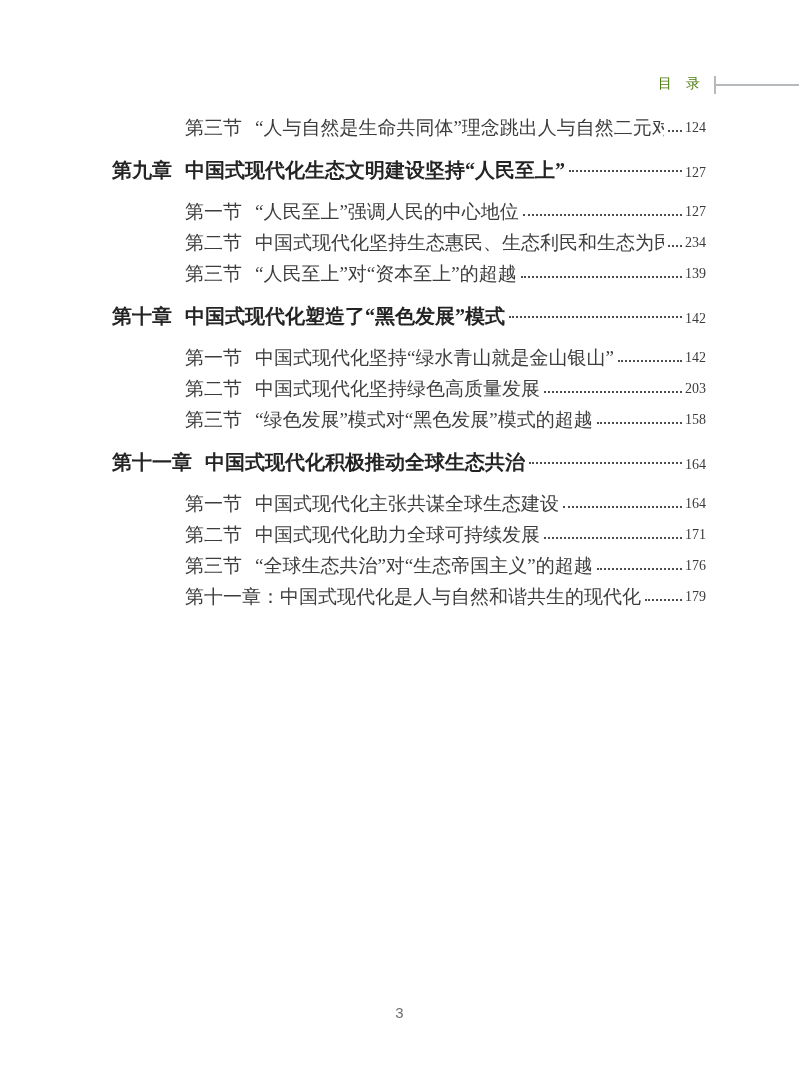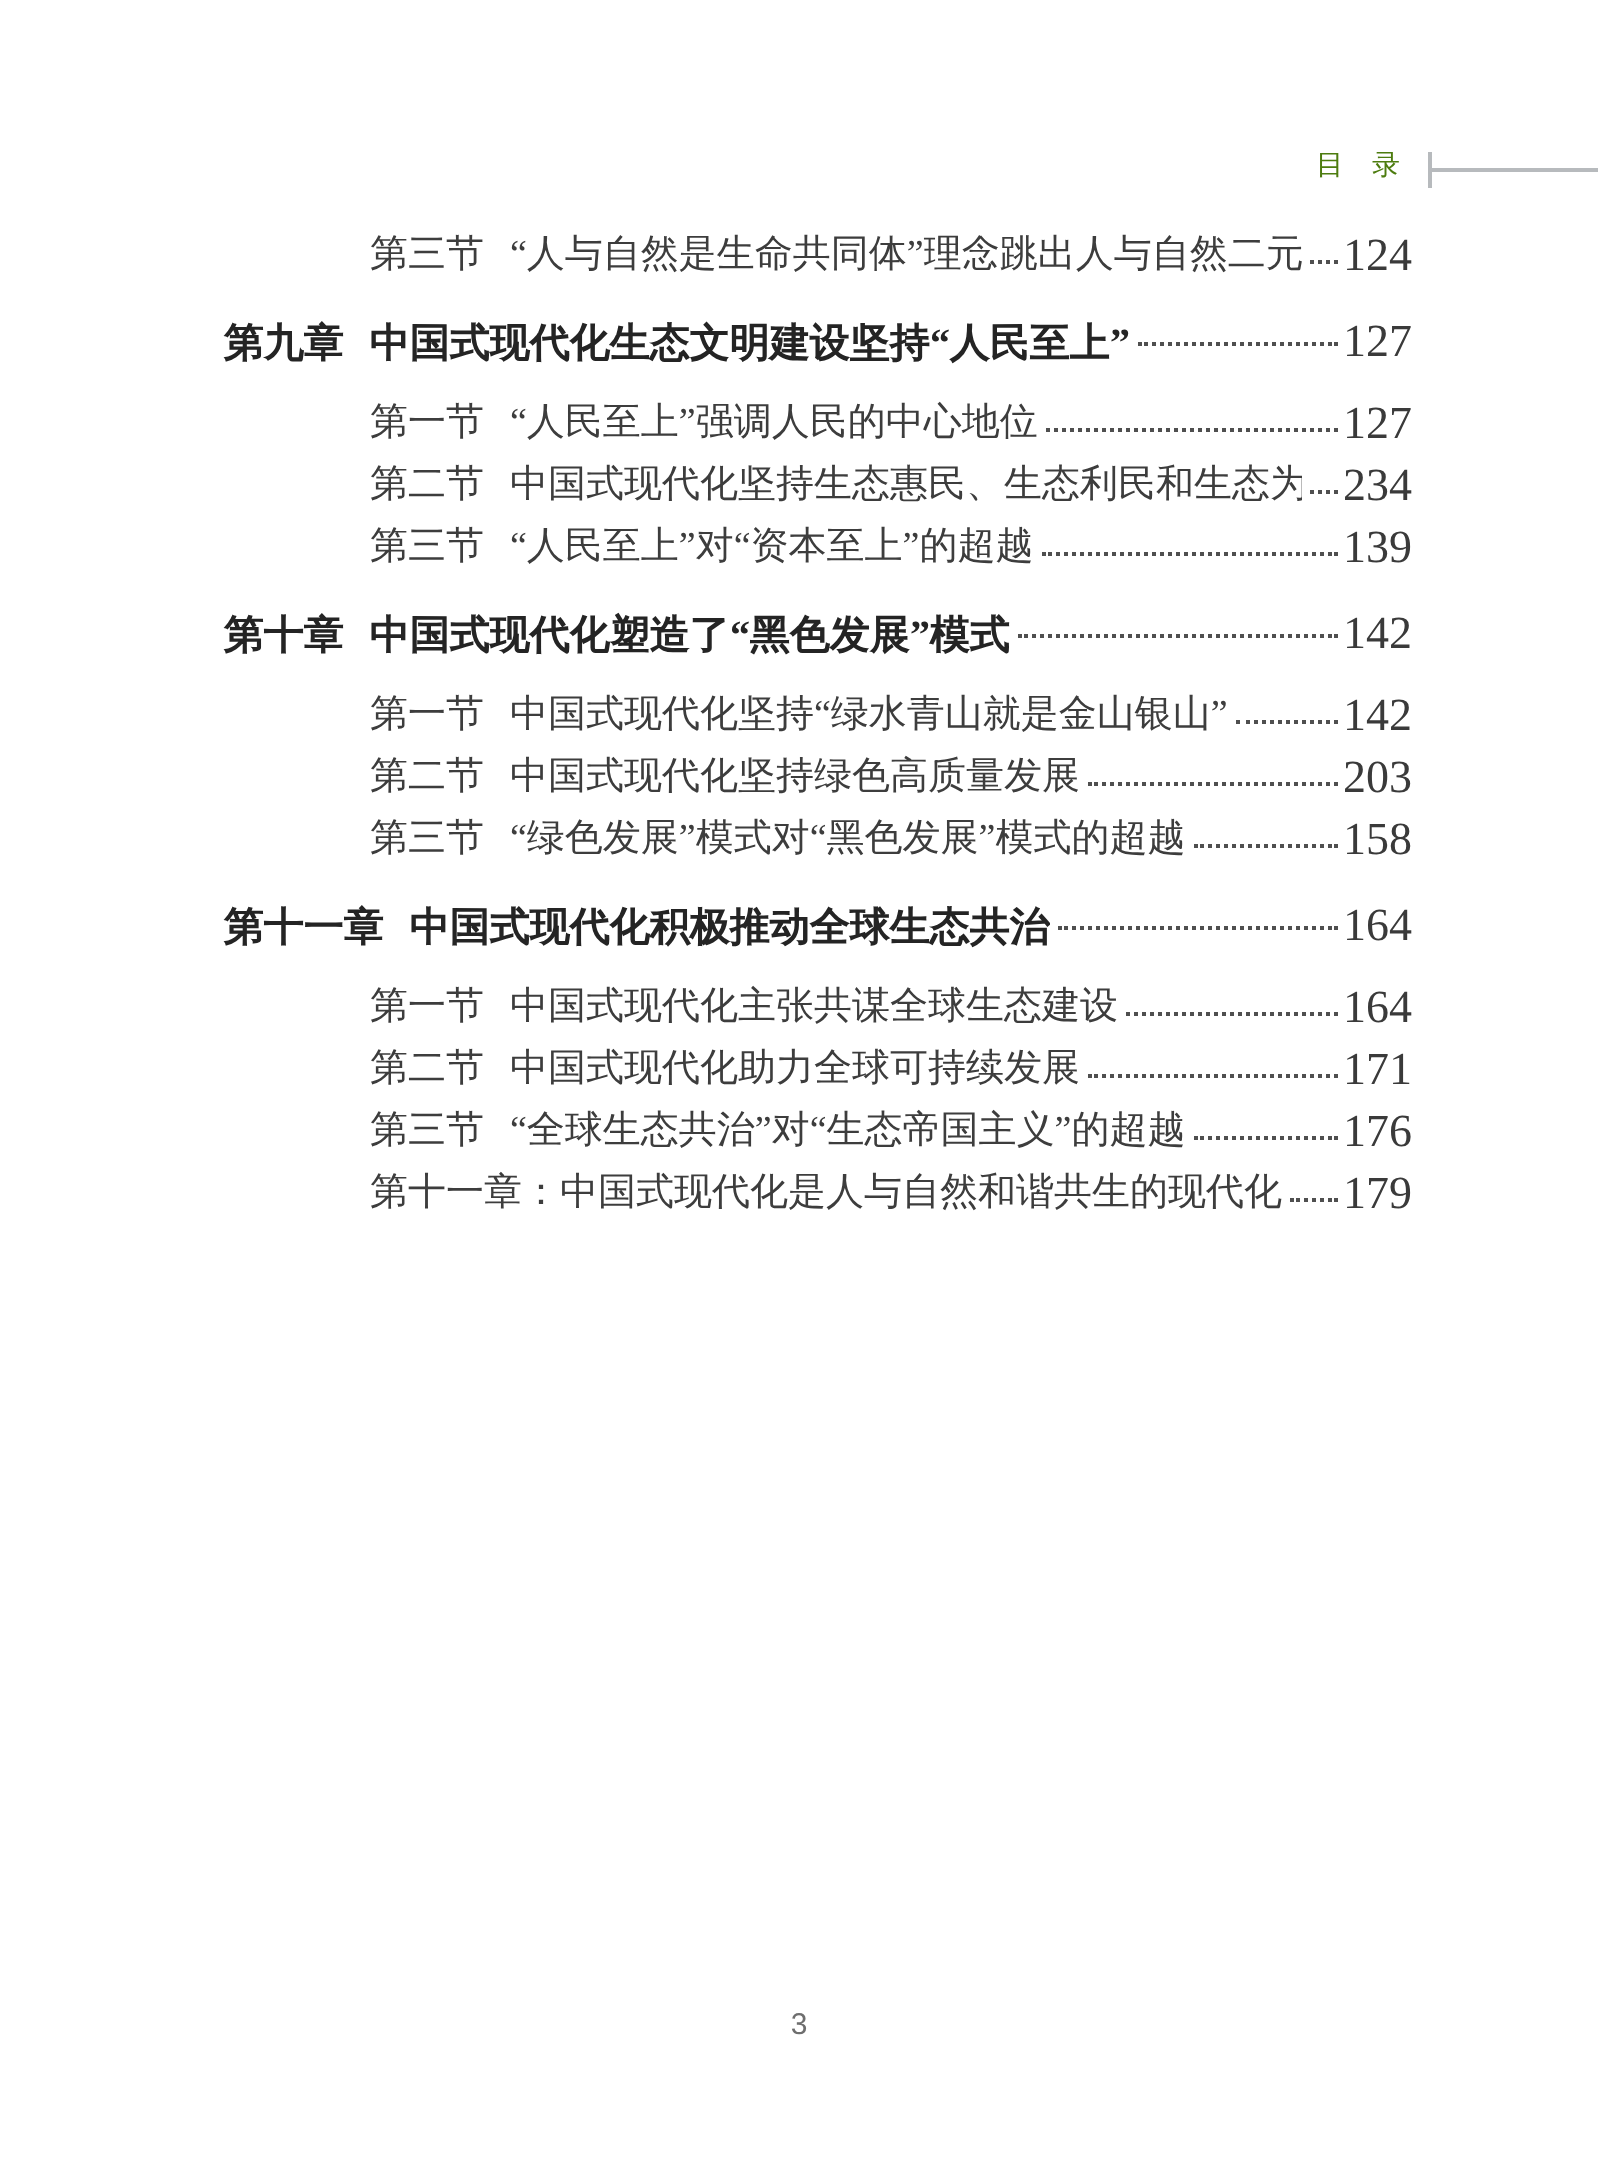--- a/index.html
+++ b/index.html
@@ -87,21 +87,21 @@
     content: "";
     position: absolute;
     left: 0;
     right: 0;
     bottom: 5px;
     border-bottom: 2px dotted #4f4f4f;
   }
   .toc-page {
     flex: 0 0 auto;
     font-weight: 400;
-    font-size: 23px;
+    font-size: 14px;
     color: #3a3a3a;
   }
 
   
   .page-footer {
     position: absolute;
     top: 1004px;
     left: 0;
     width: 799px;
     text-align: center;

